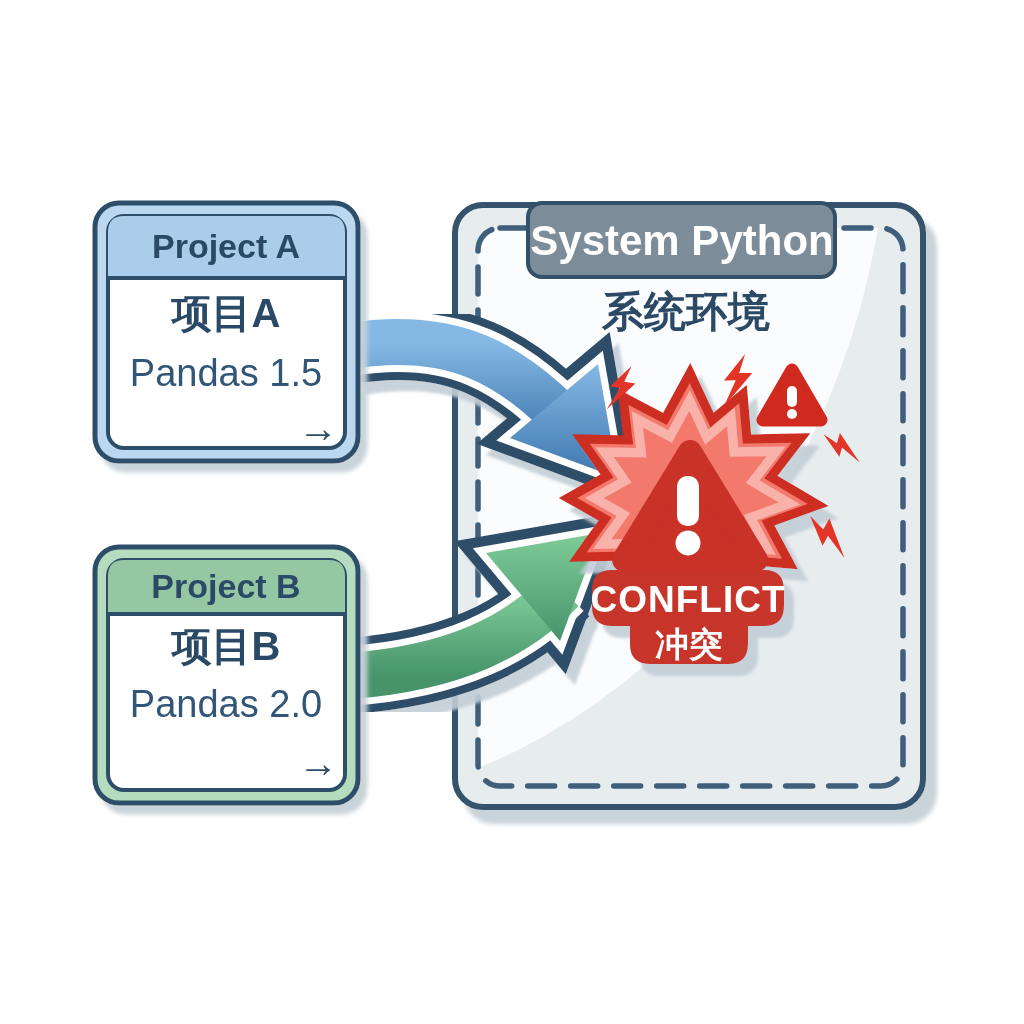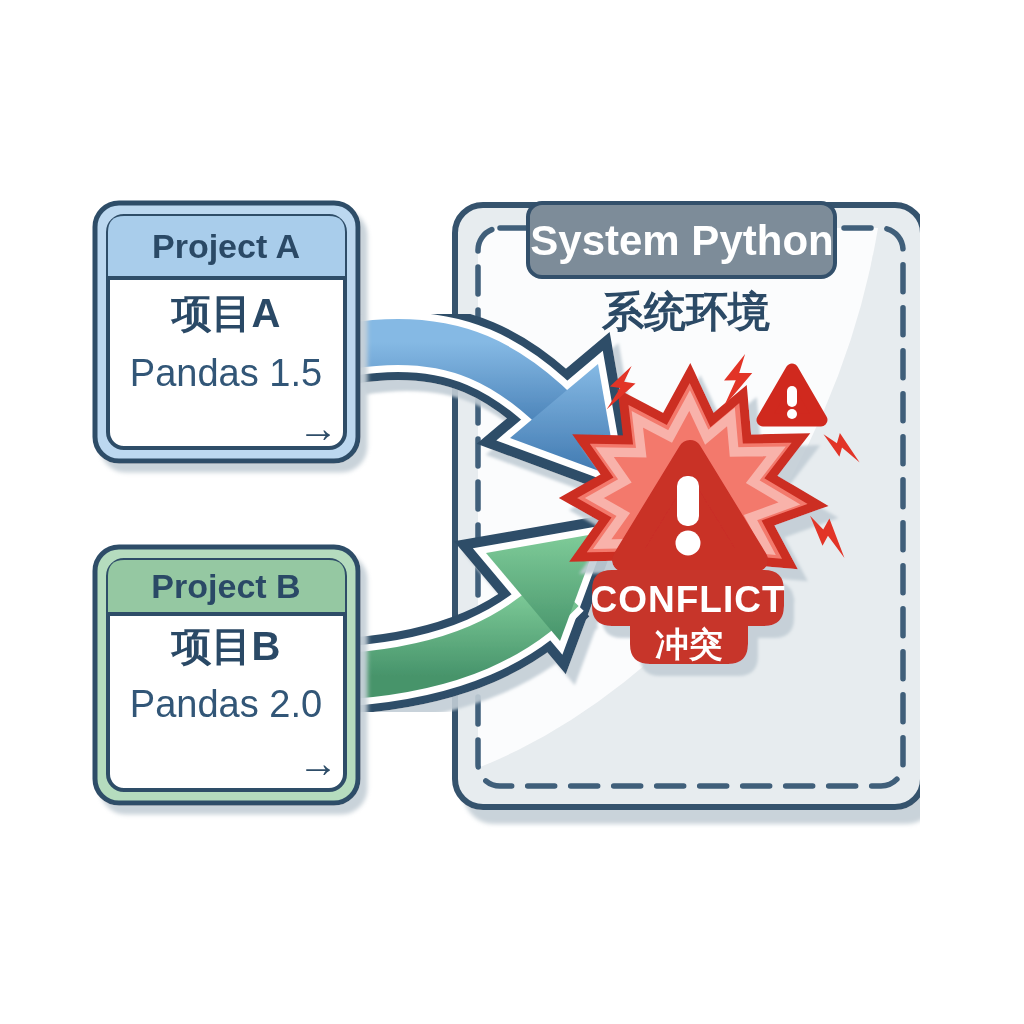--- a/index.html
+++ b/index.html
@@ -1,17 +1,17 @@
 <!DOCTYPE html>
 <html><head>
 <meta charset="utf-8">
 <style>
   html,body{margin:0;padding:0;background:#ffffff;}
   .stage{
-    width:920px;height:1024px;position:relative;background:#ffffff;overflow:hidden;
+    width:1024px;height:1024px;position:relative;background:#ffffff;overflow:hidden;
     font-family:"Liberation Sans","DejaVu Sans",sans-serif;
   }
   svg{display:block;}
   text{font-family:"Liberation Sans","DejaVu Sans",sans-serif;}
 </style>
 </head>
 <body>
 
 <div class="stage">
 <svg viewBox="0 0 1024 1024" width="1024" height="1024">

